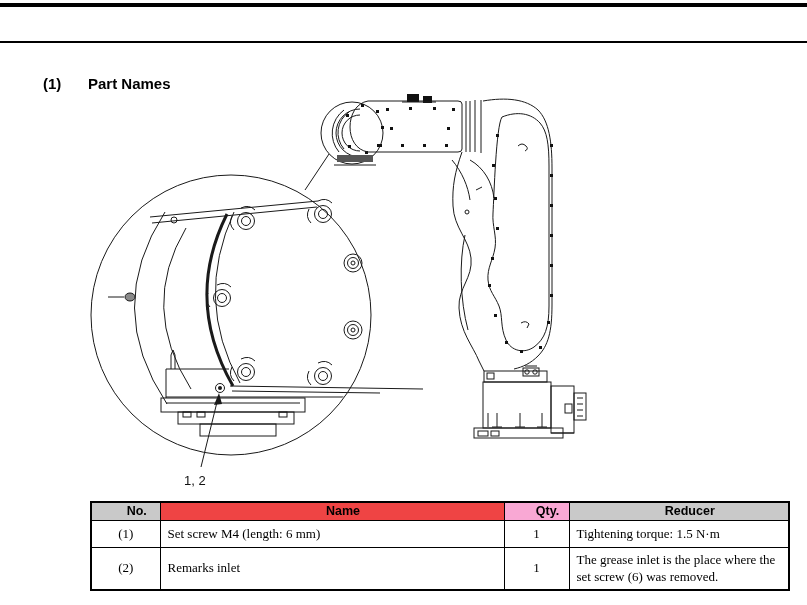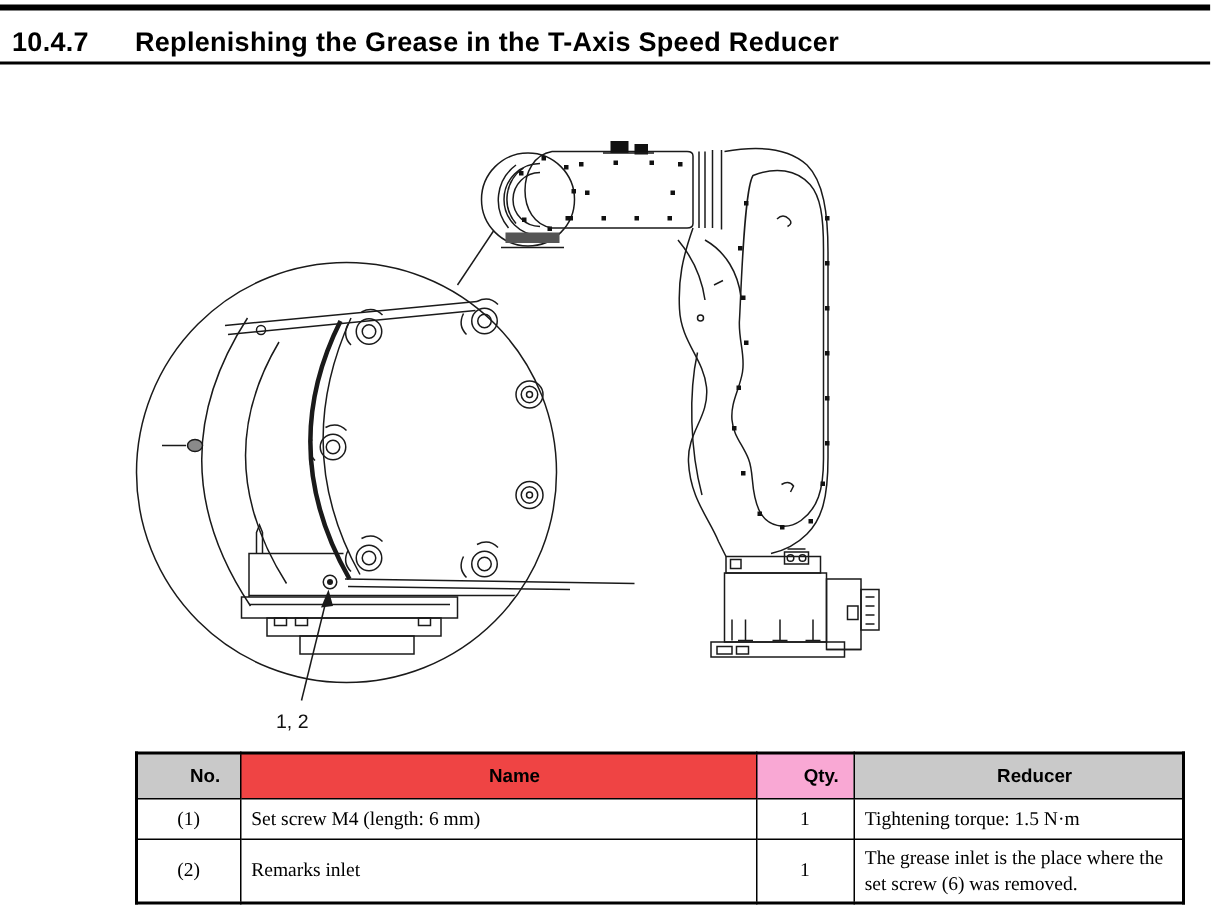--- a/index.html
+++ b/index.html
@@ -23,41 +23,41 @@
   svg.figure { position:absolute; left:0; top:0; width:807px; height:605px; }
 
   table.parts {
     position:absolute; left:90px; top:501px; width:698px;
     border-collapse:collapse; table-layout:fixed;
     border:2px solid #000;
   }
   table.parts th, table.parts td { border:1px solid #000; }
   table.parts th {
     font-family:"Liberation Sans", sans-serif; font-weight:bold; font-size:12.5px;
-    text-align:center; height:30px;padding-left:22px;
+    text-align:center; height:18px;padding-left:22px;
   }
   table.parts td {
     font-family:"Liberation Serif", serif; font-size:13px; vertical-align:middle;
     padding:3px 7px; line-height:1.35;
   }
   td.c { text-align:center; padding:3px 2px; }
   tr.r1 td { height:27px; }
   tr.r2 td { height:39px; }
 </style>
 </head>
 <body>
 
 <div class="page">
 
   <div class="rule-top"></div>
-  <div class="section-heading">
-    <span class="num">10.4.7</span><span>Replenishing the Grease in the T-Axis Speed Reducer</span>
+  <div class="rule-under"></div>
+
+  <div class="subsection-heading">
+    <span class="lbl">(1)</span><span>Part Names</span>
   </div>
-  <div class="rule-under"></div>
-
 
   <svg class="figure" viewBox="0 0 807 605" xmlns="http://www.w3.org/2000/svg" xmlns:xlink="http://www.w3.org/1999/xlink">
     <defs>
       <g id="boltW">
         <circle r="8.5"></circle>
           <circle r="4.5"></circle>
         <path d="M-14,-5 q-4,8 2,14"></path>
           <path d="M-5,-13 q8,-4 14,2"></path>
       </g>
       <g id="boltP">

